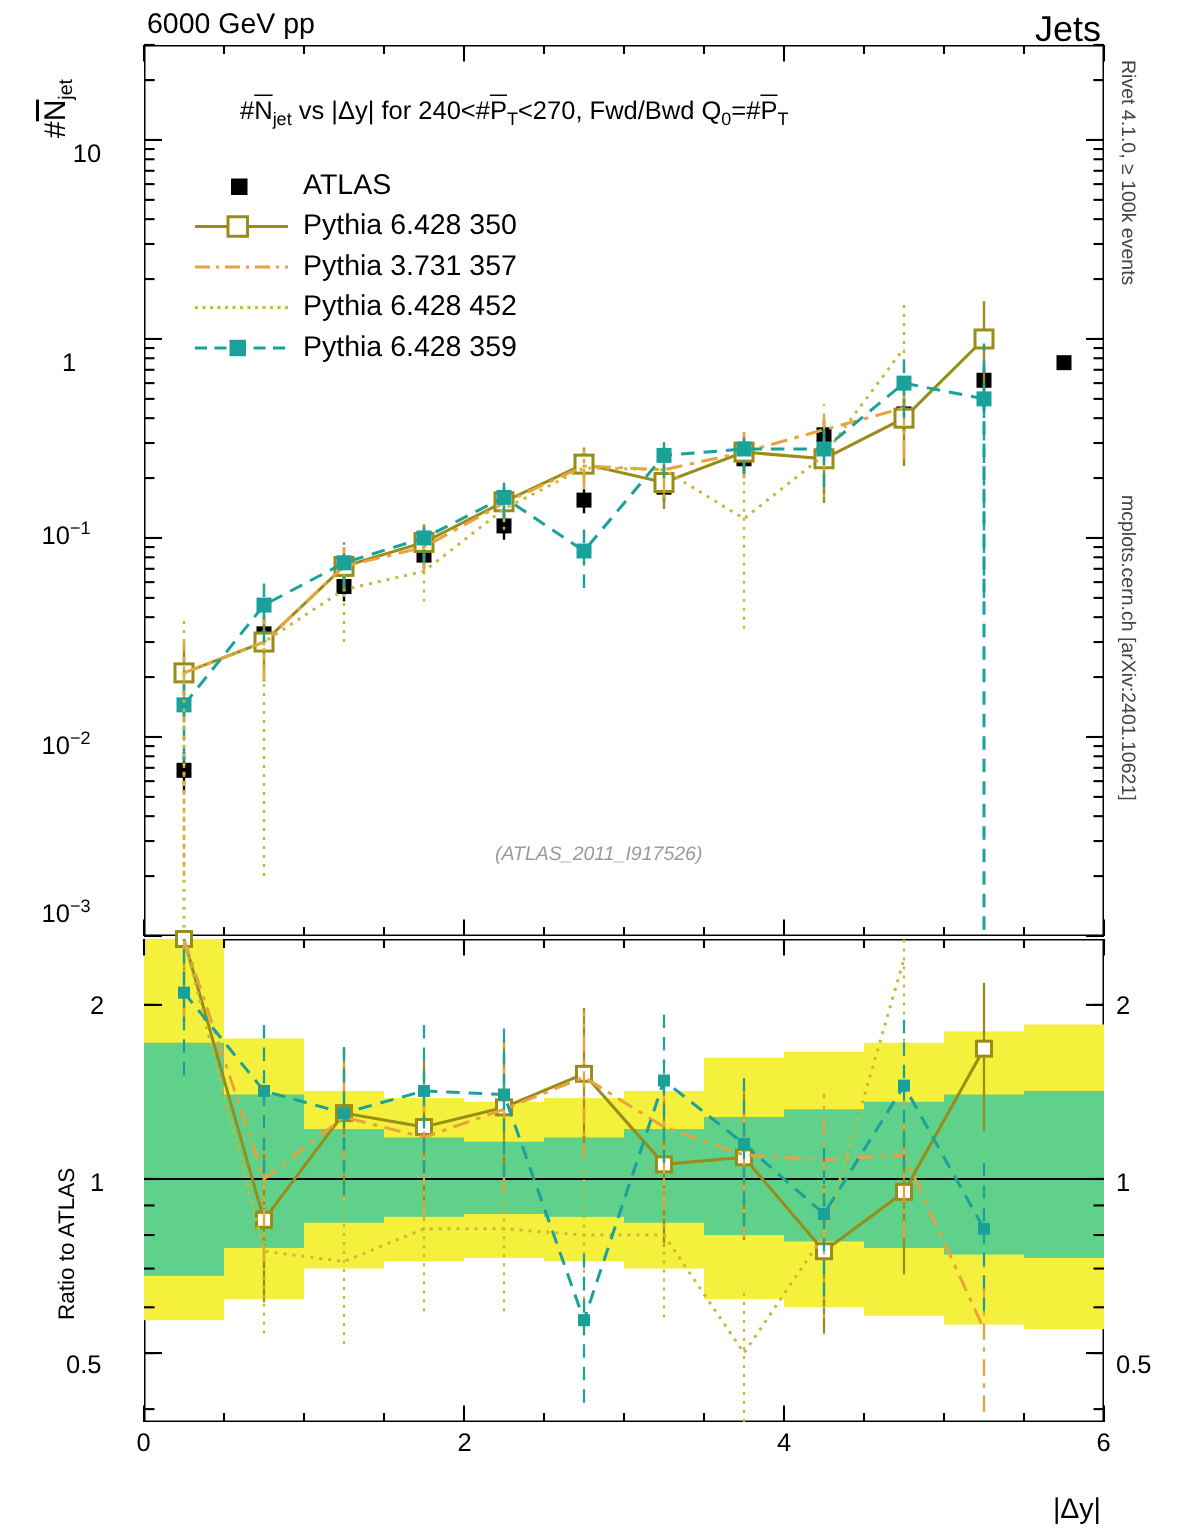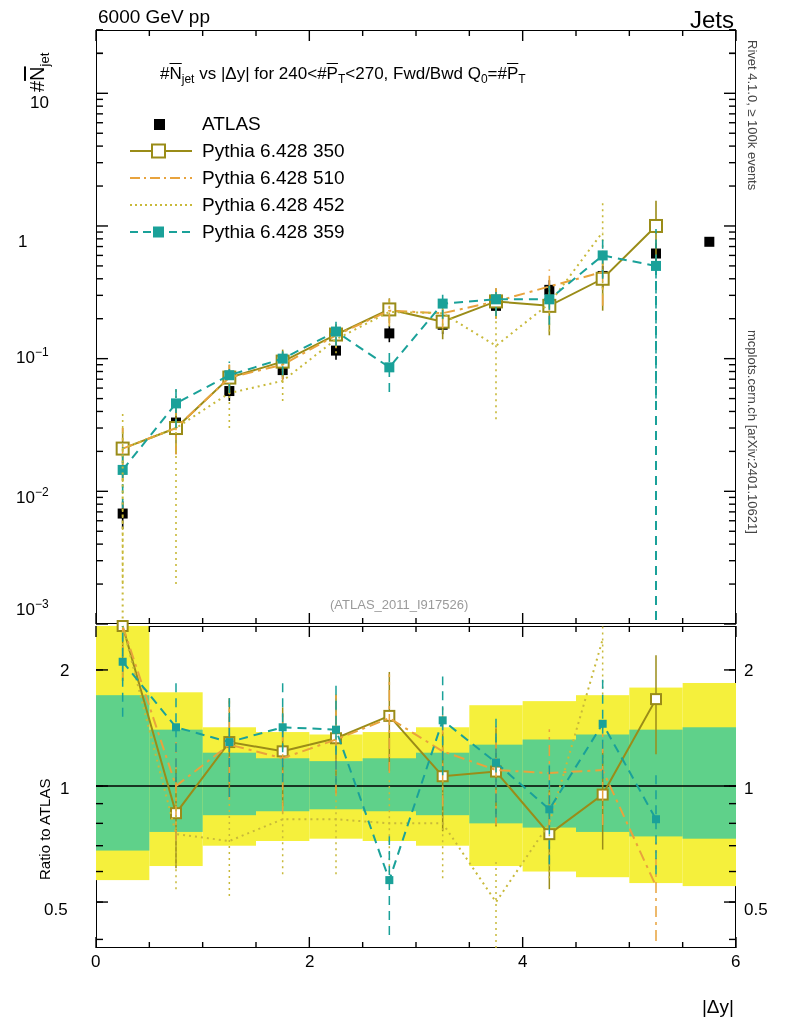--- a/index.html
+++ b/index.html
@@ -17,30 +17,30 @@
   .frame{position:absolute;border:1.6px solid #000;box-sizing:border-box;}
   #mainFrame{left:96px;top:30px;width:640px;height:594px;}
   #ratioFrame{left:96px;top:626px;width:640px;height:322px;}
 
   
   #cap1{font-size:13px;color:#444;}
   #cap2{font-size:13px;color:#444;}
 
   
   #plotTitle{left:160px;top:64px;font-size:17px;}
-  #watermark{left:330px;top:597px;font-size:13px;color:#9a9a9a;}
+  #watermark{left:330px;top:561px;font-size:13px;color:#9a9a9a;font-style:italic;}
 
   
   #legend{position:absolute;left:130px;top:110px;font-size:19px;}
   #legend .row{display:flex;align-items:center;height:27px;}
   #legend .key{width:62px;height:18px;position:relative;margin-right:10px;}
   #legend .lbl{white-space:nowrap;}
 
   
-  .ylab{font-size:17px;text-align:left;width:56px;}
+  .ylab{font-size:17px;text-align:center;width:56px;}
   .ylabexp{font-size:12px;vertical-align:super;}
 
   
   svg.overlay{position:absolute;left:0;top:0;width:786px;height:1024px;pointer-events:none;}
 
   #ylabelMain{font-size:20px;}
   #ratioYlabel{font-size:15px;}
   #xlabel{right:52px;bottom:6px;font-size:19px;}
 </style>
 </head>
@@ -87,21 +87,21 @@
           </svg>
       </div>
       <div class="lbl">Pythia 6.428 350</div>
     </div>
     <div class="row">
       <div class="key">
         <svg width="62" height="18">
             <line x1="0" y1="9" x2="62" y2="9" stroke="#e8a33d" stroke-width="2" stroke-dasharray="10 4 2 4"></line>
           </svg>
       </div>
-      <div class="lbl">Pythia 6.428 510</div>
+      <div class="lbl">Pythia 3.731 357</div>
     </div>
     <div class="row">
       <div class="key">
         <svg width="62" height="18">
             <line x1="0" y1="9" x2="62" y2="9" stroke="#c8b93a" stroke-width="2" stroke-dasharray="2 3"></line>
           </svg>
       </div>
       <div class="lbl">Pythia 6.428 452</div>
     </div>
     <div class="row">

